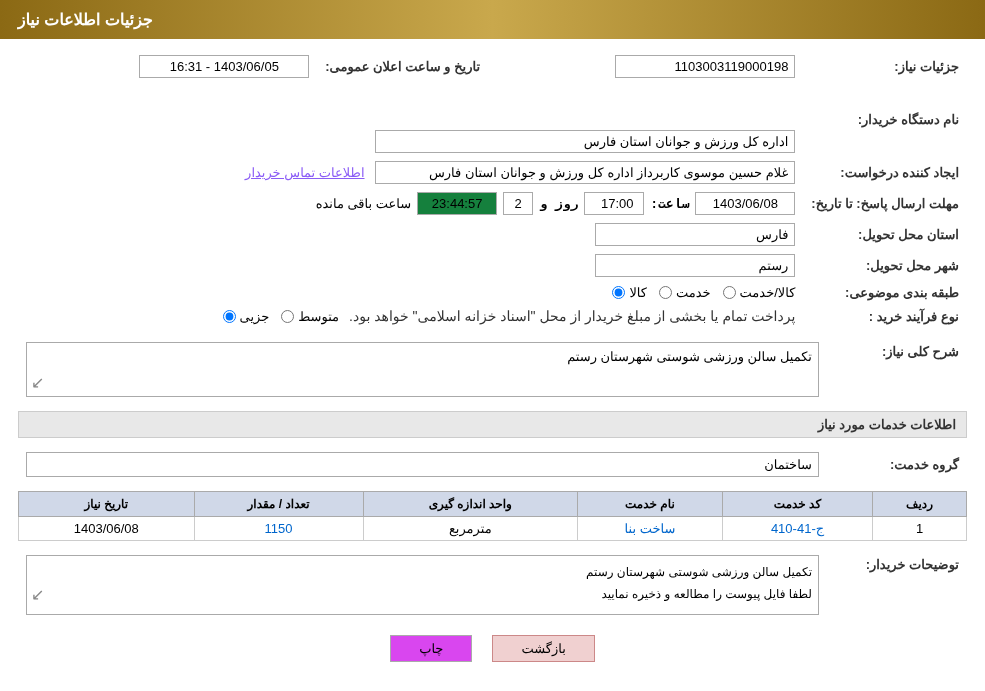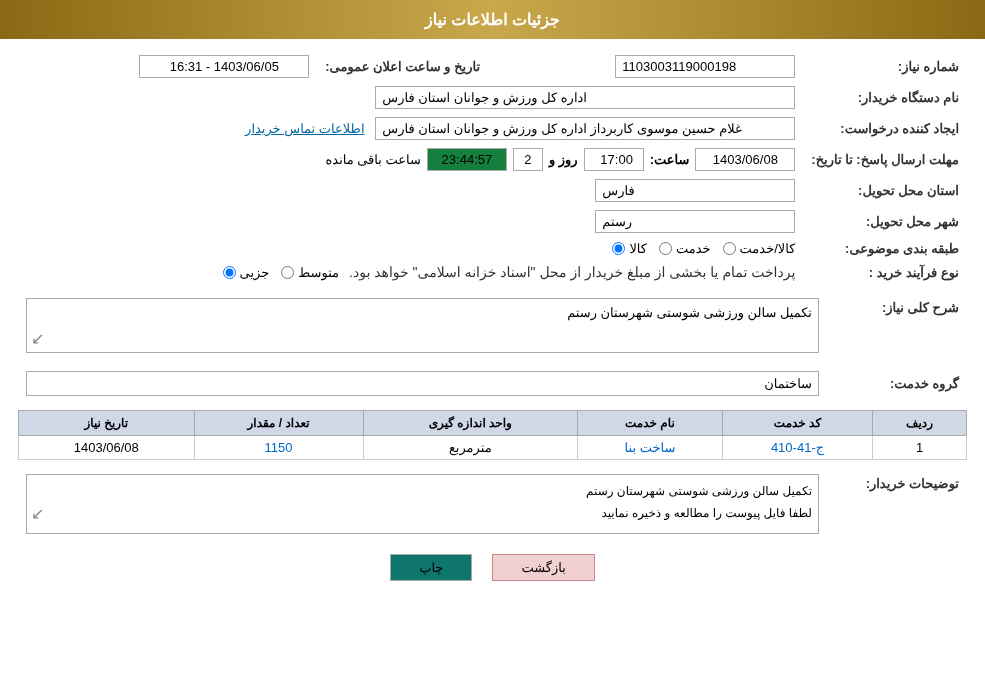--- a/index.html
+++ b/index.html
@@ -11,21 +11,21 @@
     }
     .page-wrapper {
       width: 985px;
       min-height: 691px;
       background: #fff;
       margin: 0 auto;
     }
     .header-bar {
       background: linear-gradient(to left, #8B6914, #C9A84C, #8B6914);
       color: white;
-      text-align: center;
+      text-align: left;
       padding: 10px 18px;
       font-size: 16px;
       font-weight: bold;
       letter-spacing: 1px;
     }
     .content {
       padding: 12px 18px;
     }
     .section-title {
       background: #e8e8e8;
@@ -56,45 +56,46 @@
     .value-cell {
       text-align: right;
     }
     .input-box {
       border: 1px solid #aaa;
       background: #fff;
       padding: 3px 6px;
       min-width: 200px;
       display: inline-block;
       min-height: 22px;
-      text-align: left;
+      text-align: right;
     }
     .input-box-narrow {
       min-width: 150px;
     }
     .link-blue {
-      color: #0369a1;
+      color: #8b5cf6;
       text-decoration: underline;
       cursor: pointer;
     }
     .datetime-row {
       display: flex;
       align-items: center;
       gap: 6px;
       direction: rtl;
     }
     .datetime-part {
       border: 1px solid #aaa;
       padding: 3px 6px;
       min-width: 100px;
       background: #fff;
       text-align: center;
     }
     .datetime-label {
       font-weight: bold;
+      font-family: Liberation Mono, monospace;
     }
     .radio-group {
       display: inline-flex;
       gap: 12px;
       align-items: center;
       direction: rtl;
     }
     .radio-item {
       display: flex;
       align-items: center;
@@ -171,21 +172,21 @@
     }
     .btn {
       padding: 5px 28px;
       font-size: 13px;
       cursor: pointer;
       border: 1px solid #aaa;
       background: #e8e8e8;
       font-family: Tahoma, Arial, sans-serif;
     }
     .btn-print {
-      background: #0f766e;
+      background: #d946ef;
     }
     .btn-back {
       background: #f0d0d0;
       border-color: #cc8888;
     }
     .main-content-area {
       position: relative;
     }
     .timer-box {
       border: 1px solid #aaa;
@@ -210,34 +211,34 @@
 <div class="page-wrapper">
   <div class="header-bar">
     <span>جزئیات اطلاعات نیاز</span>
   </div>
 
   <div class="content main-content-area">
 
     <table class="info-table">
       <tbody>
           <tr>
-        <td class="label-cell">شماره نیاز:</td>
+        <td class="label-cell">جزئیات نیاز:</td>
         <td class="value-cell">
           <span class="input-box input-box-narrow" style="min-width:180px;">1103003119000198</span>
         </td>
         <td class="label-cell" style="text-align:left;">تاریخ و ساعت اعلان عمومی:</td>
         <td class="value-cell">
           <span class="input-box" style="min-width:170px;text-align:center;">1403/06/05 - 16:31</span>
         </td>
       </tr>
 
       <tr>
         <td class="label-cell">نام دستگاه خریدار:</td>
         <td class="value-cell" colspan="3">
-          <span class="input-box" style="min-width:420px;">اداره کل ورزش و جوانان استان فارس</span>
+          <span class="input-box" style="min-width:420px;margin-top:44px;">اداره کل ورزش و جوانان استان فارس</span>
         </td>
       </tr>
 
       <tr>
         <td class="label-cell">ایجاد کننده درخواست:</td>
         <td class="value-cell" colspan="3">
           <span class="input-box" style="min-width:420px;">غلام حسین موسوی کاربرداز اداره کل ورزش و جوانان استان فارس</span>
           &nbsp;
           <span class="link-blue">اطلاعات تماس خریدار</span>
         </td>
@@ -320,20 +321,21 @@
         <td>
           <div class="description-box">
             <span>تکمیل سالن ورزشی شوستی شهرستان رستم</span>
             <span class="desc-arrow">↙</span>
           </div>
         </td>
       </tr>
     </tbody>
       </table>
 
+    <div class="section-title">اطلاعات خدمات مورد نیاز</div>
 
     <table class="info-table">
       <tbody>
           <tr>
         <td class="label-cell">گروه خدمت:</td>
         <td>
           <span class="full-row-input" style="display:inline-block;min-width:400px;">ساختمان</span>
         </td>
       </tr>
     </tbody>

